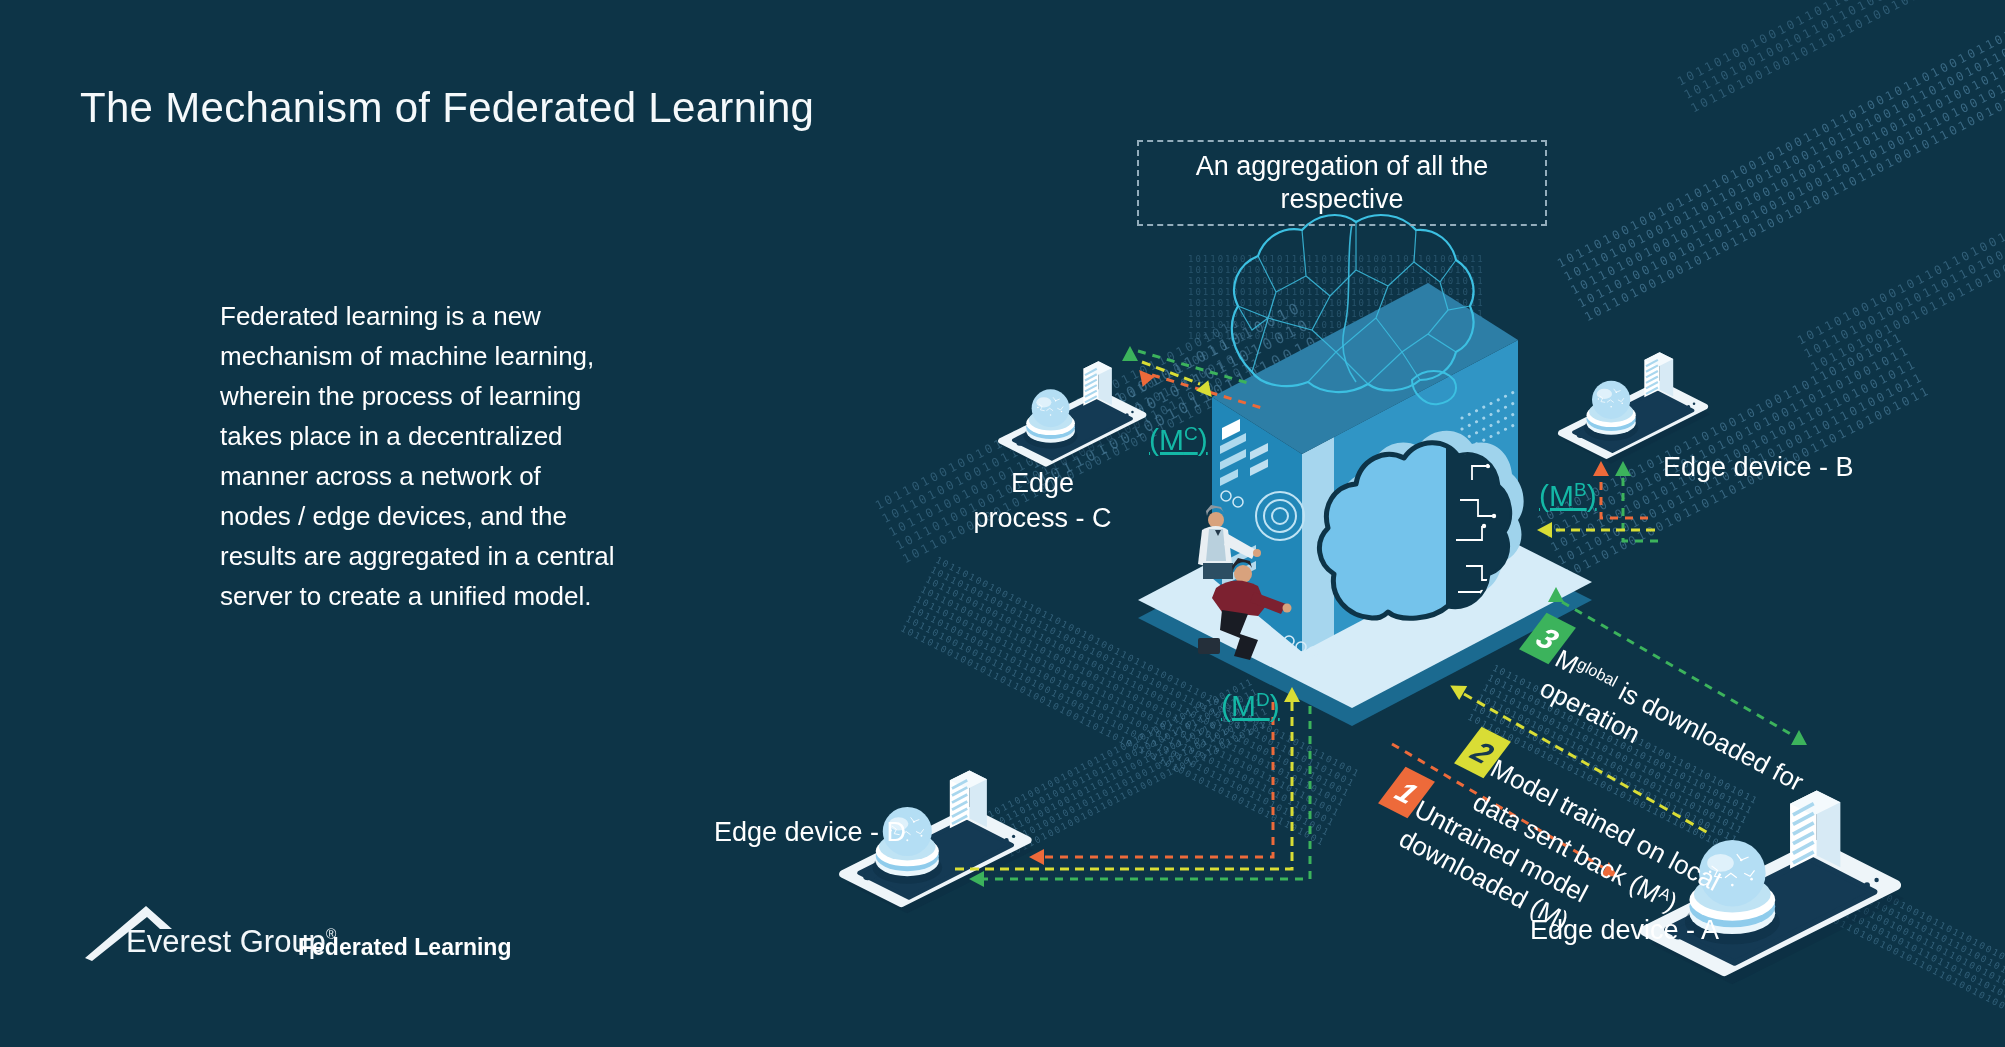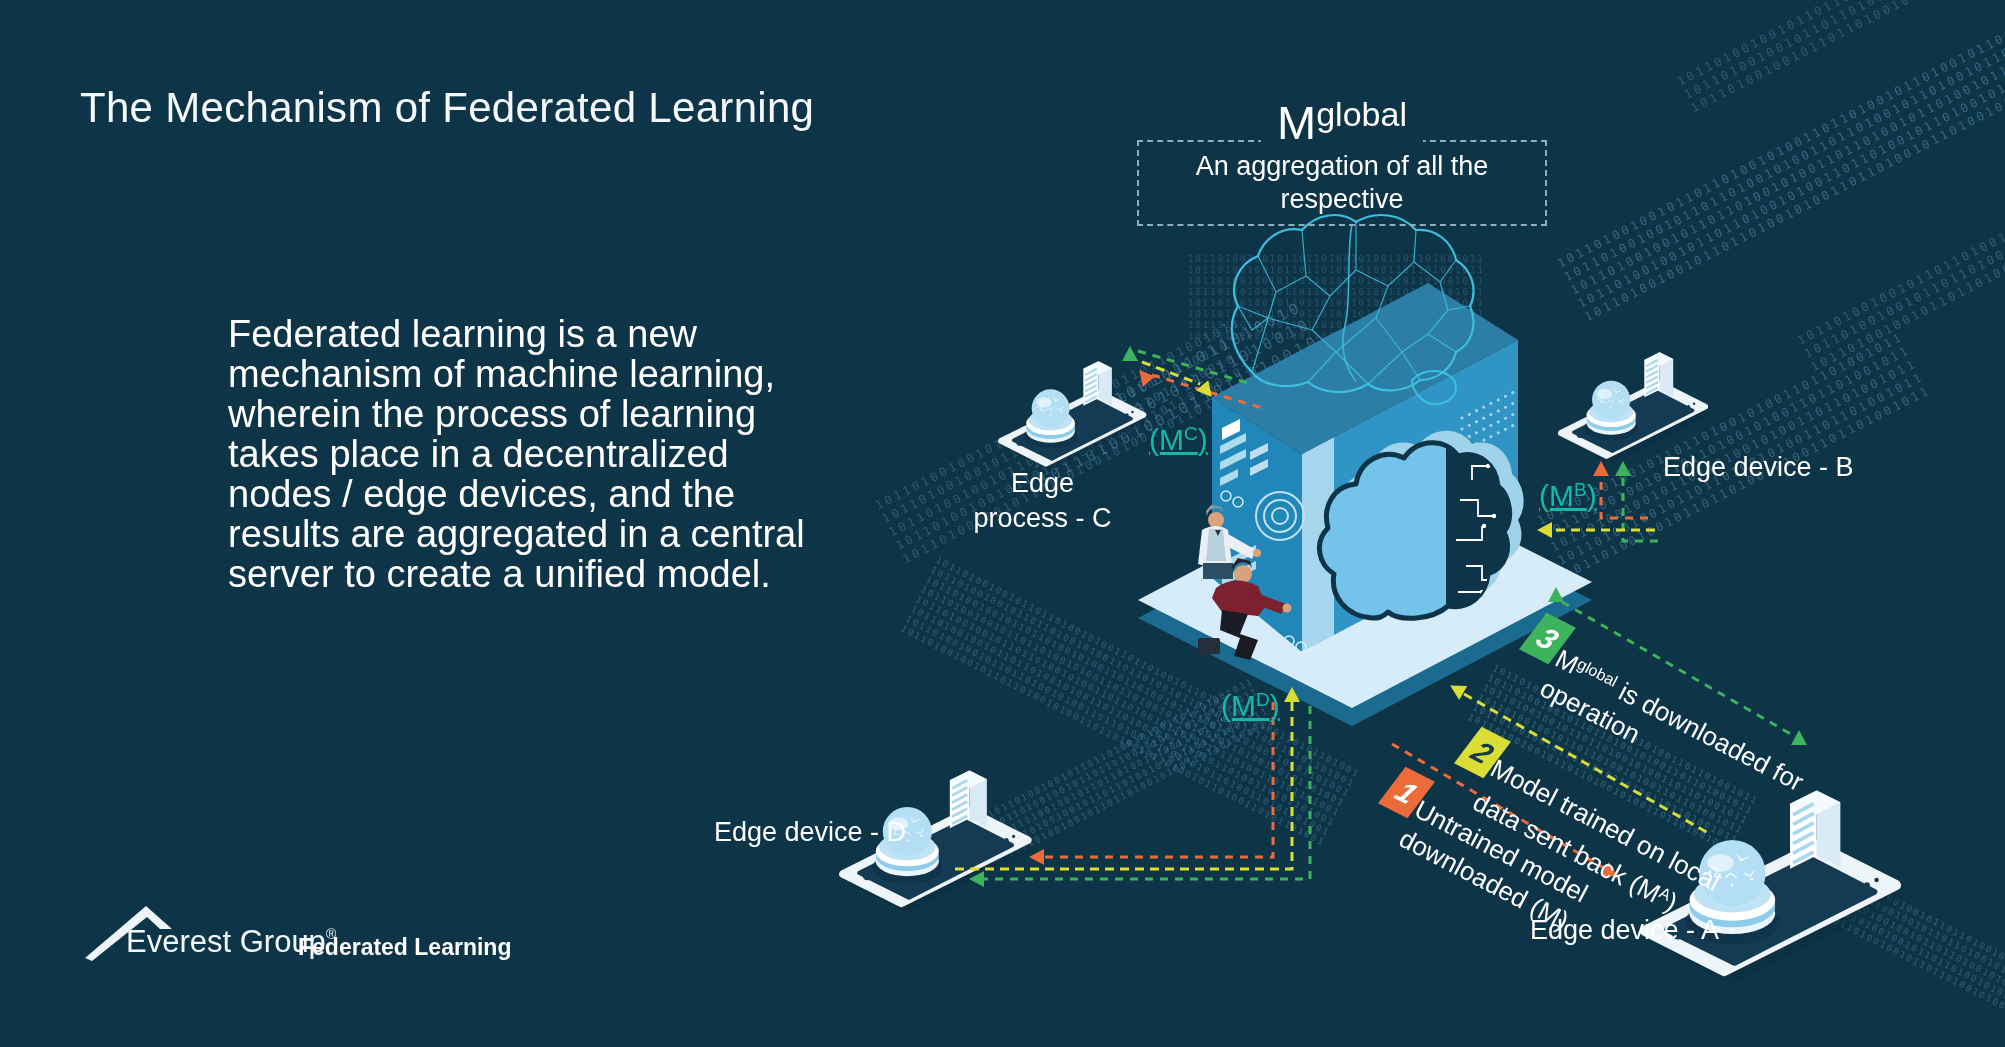--- a/index.html
+++ b/index.html
@@ -5,21 +5,21 @@
   html,body{margin:0;padding:0;background:#0d3447;}
   #stage{position:relative;width:2005px;height:1047px;background:#0d3447;overflow:hidden;
          font-family:"Liberation Sans",sans-serif;color:#ffffff;}
   .abs{position:absolute;}
   #scene{position:absolute;left:0;top:0;}
   .bin{font-family:"DejaVu Sans Mono",monospace;fill:#5d93b4;}
   .bin-s{font-size:9px;letter-spacing:2px;}
   .bin-m{font-size:12px;letter-spacing:3px;}
   .bin-l{font-size:15px;letter-spacing:4px;}
   .page-title{left:80px;top:84px;font-size:42px;color:#f5f9fb;letter-spacing:.3px;}
-  .intro{left:220px;top:314px;font-size:38px;line-height:40px;color:#ffffff;margin-left:8px;}
+  .intro{left:220px;top:296px;font-size:26px;line-height:40px;color:#ffffff;}
   .gm-box{left:1137px;top:140px;width:410px;height:86px;border:2px dashed #93adbc;
           box-sizing:border-box;display:flex;flex-direction:column;justify-content:flex-end;
           align-items:center;padding-bottom:8px;}
   .gm-heading{left:1137px;top:95px;width:410px;text-align:center;}
   .gm-heading .wrap{background:#0d3447;padding:0 16px;}
   .gm-m{font-size:47px;}
   .gm-sup{font-size:34px;vertical-align:13px;}
   .gm-line{font-size:27px;line-height:33px;text-align:center;}
   .sup2{font-size:17px;vertical-align:7px;}
   .dev-label{font-size:27px;line-height:35px;color:#ffffff;}
@@ -310,32 +310,30 @@
   </g>
 </svg>
 
 <div class="abs page-title">The Mechanism of Federated Learning</div>
 
 <div class="abs intro">
   <div>Federated learning is a new</div>
   <div>mechanism of machine learning,</div>
   <div>wherein the process of learning</div>
   <div>takes place in a decentralized</div>
+  <div>manner across a network of</div>
   <div>nodes / edge devices, and the</div>
   <div>results are aggregated in a central</div>
   <div>server to create a unified model.</div>
 </div>
 
 <div class="abs gm-box">
   <div class="gm-line">
     <span>An aggregation of all the respective</span>
   </div>
-</div>
-<div class="abs gm-heading">
-  <span class="wrap"><span class="gm-m">M</span><span class="gm-sup">global</span></span>
 </div>
 
 <div class="abs dev-label" style="left:955px;top:466px;width:175px;text-align:center;">
   <div>Edge</div>
   <div>process - C</div>
 </div>
 <div class="abs dev-label" style="left:1663px;top:450px;white-space:nowrap;">Edge device - B</div>
 <div class="abs dev-label" style="left:714px;top:815px;white-space:nowrap;">Edge device - D</div>
 <div class="abs dev-label" style="left:1530px;top:913px;white-space:nowrap;">Edge device - A</div>
 

